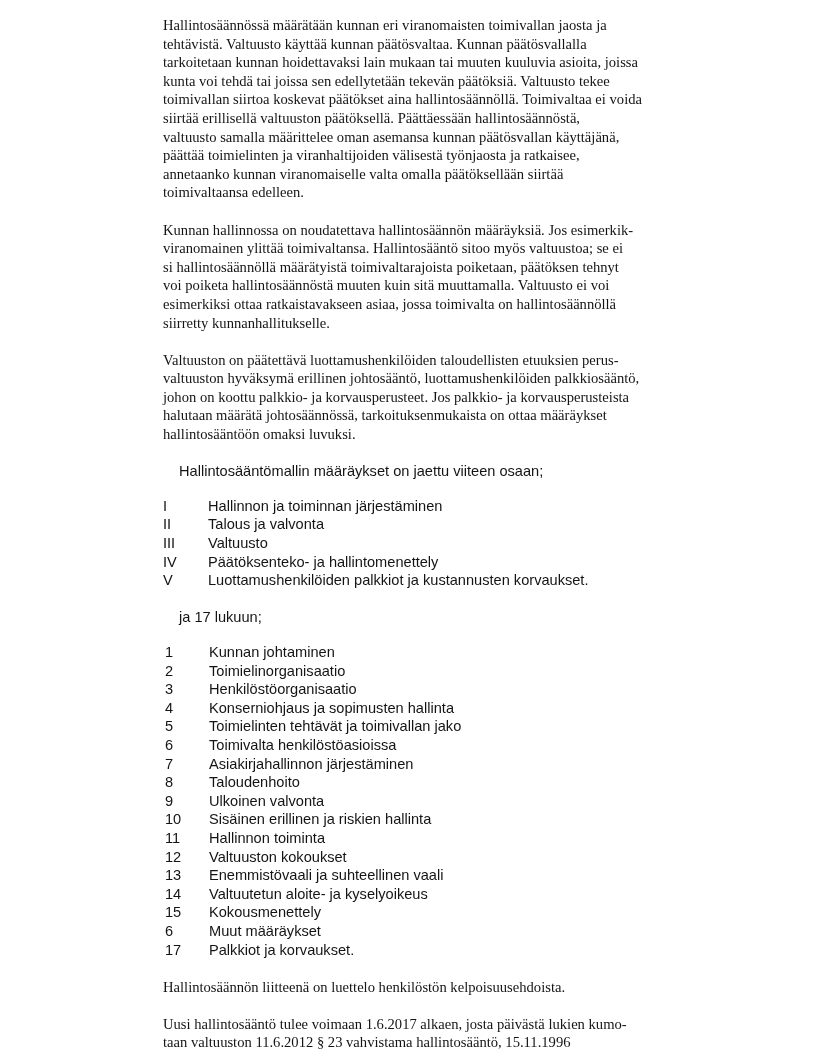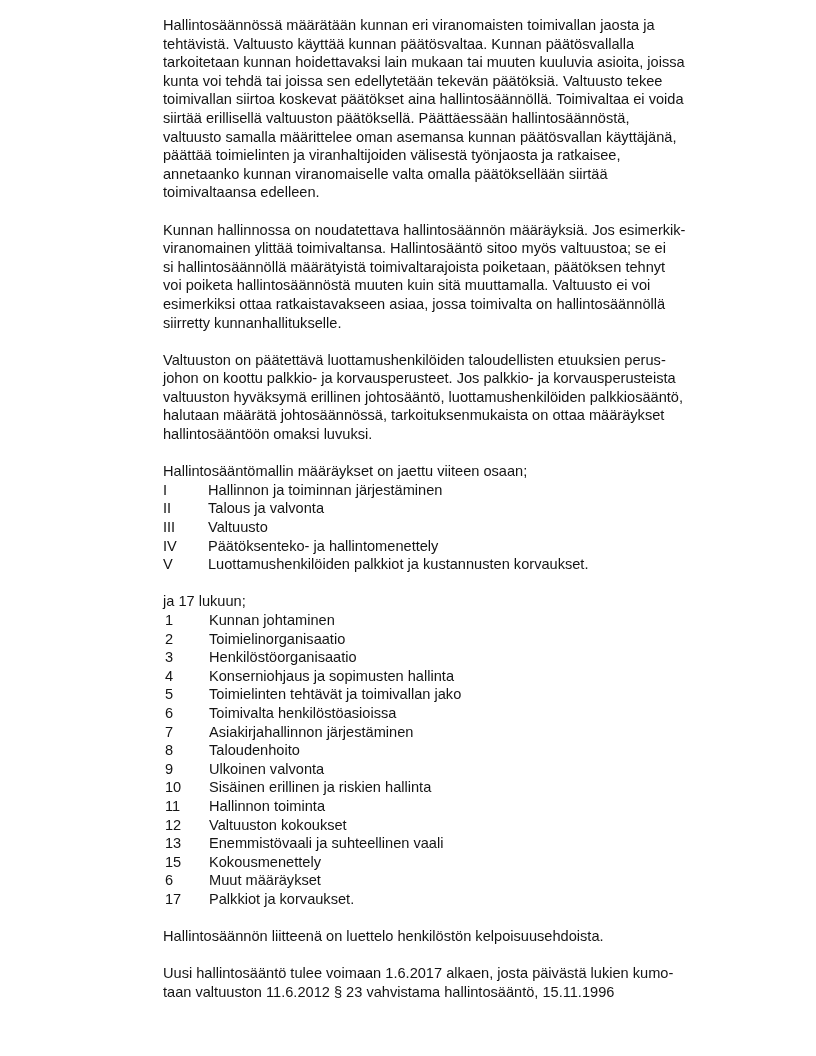--- a/index.html
+++ b/index.html
@@ -22,20 +22,21 @@
       left: 163px;
       top: 16px;
       width: 590px;
     }
     .para {
       margin: 0 0 18.6px 0;
     }
     .para .line {
       display: block;
       white-space: nowrap;
+      font-family: Liberation Serif, serif;
     }
     .list {
       margin: 0;
       padding: 0;
       list-style: none;
     }
     .list li {
       display: flex;
       white-space: nowrap;
     }
@@ -43,21 +44,21 @@
       width: 45px;
       flex: 0 0 45px;
     }
     .list.numeric .label {
       width: 46px;
       flex: 0 0 46px;
       padding-left: 2px;
       box-sizing: border-box;
     }
     .list-intro {
-      margin: 0;
+      margin: 16px;
     }
     .block {
       margin-bottom: 18.6px;
     }
   </style>
 </head>
 <body>
 
 <div class="page">
 
@@ -78,22 +79,22 @@
     <span class="line">Kunnan hallinnossa on noudatettava hallintosäännön määräyksiä. Jos esimerkik-</span>
     <span class="line">viranomainen ylittää toimivaltansa. Hallintosääntö sitoo myös valtuustoa; se ei</span>
     <span class="line">si hallintosäännöllä määrätyistä toimivaltarajoista poiketaan, päätöksen tehnyt</span>
     <span class="line">voi poiketa hallintosäännöstä muuten kuin sitä muuttamalla. Valtuusto ei voi</span>
     <span class="line">esimerkiksi ottaa ratkaistavakseen asiaa, jossa toimivalta on hallintosäännöllä</span>
     <span class="line">siirretty kunnanhallitukselle.</span>
   </p>
 
   <p class="para">
     <span class="line">Valtuuston on päätettävä luottamushenkilöiden taloudellisten etuuksien perus-</span>
+    <span class="line">valtuuston hyväksymä erillinen johtosääntö, luottamushenkilöiden palkkiosääntö,</span>
     <span class="line">johon on koottu palkkio- ja korvausperusteet. Jos palkkio- ja korvausperusteista</span>
-    <span class="line">valtuuston hyväksymä erillinen johtosääntö, luottamushenkilöiden palkkiosääntö,</span>
     <span class="line">halutaan määrätä johtosäännössä, tarkoituksenmukaista on ottaa määräykset</span>
     <span class="line">hallintosääntöön omaksi luvuksi.</span>
   </p>
 
   <div class="block">
     <p class="list-intro">Hallintosääntömallin määräykset on jaettu viiteen osaan;</p>
     <ul class="list roman">
       <li>
           <span class="label">I</span>
           <span>Hallinnon ja toiminnan järjestäminen</span>
@@ -166,20 +167,24 @@
         </li>
       <li>
           <span class="label">12</span>
           <span>Valtuuston kokoukset</span>
         </li>
       <li>
           <span class="label">13</span>
           <span>Enemmistövaali ja suhteellinen vaali</span>
         </li>
       <li>
+          <span class="label">14</span>
+          <span>Valtuutetun aloite- ja kyselyoikeus</span>
+        </li>
+      <li>
           <span class="label">15</span>
           <span>Kokousmenettely</span>
         </li>
       <li>
           <span class="label">6</span>
           <span>Muut määräykset</span>
         </li>
       <li>
           <span class="label">17</span>
           <span>Palkkiot ja korvaukset.</span>

